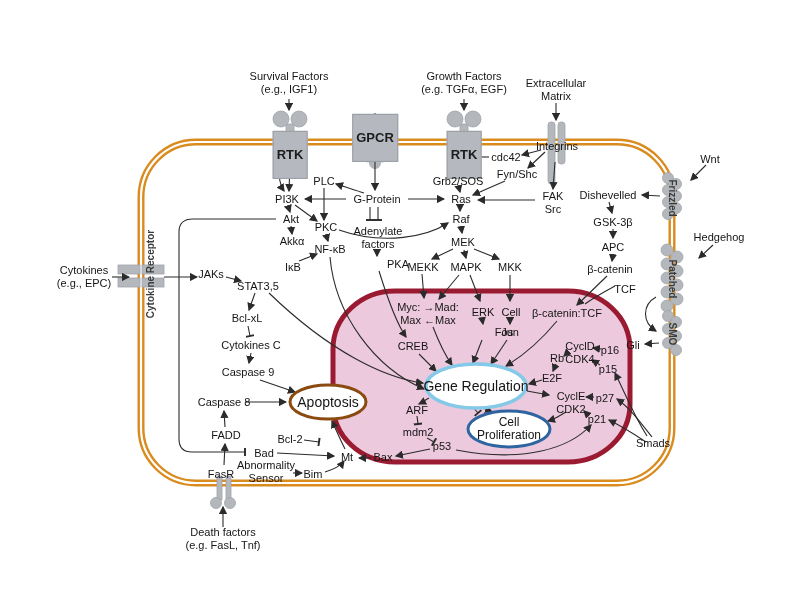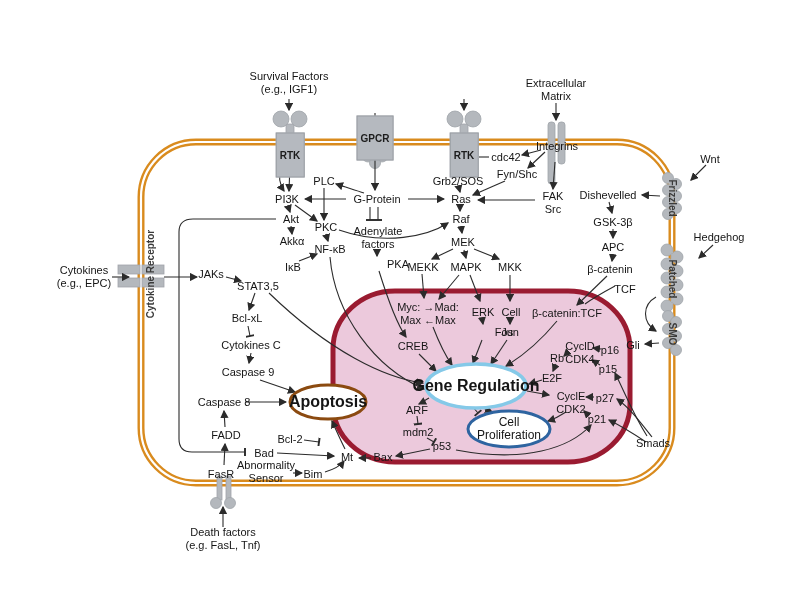--- a/index.html
+++ b/index.html
@@ -2,26 +2,26 @@
 <html><head>
 <meta charset="utf-8">
 <style>
   html,body{margin:0;padding:0;background:#fff;}
   .canvas{position:relative;width:800px;height:600px;background:#ffffff;
           font-family:"Liberation Sans",sans-serif;overflow:hidden;}
   .canvas svg{position:absolute;left:0;top:0;}
   .lbl{position:absolute;transform:translate(-50%,-50%);font-size:11px;line-height:1.15;
        color:#151515;text-align:center;white-space:pre-line;}
   .rbox{position:absolute;transform:translate(-50%,-50%);background:#b5b9bf;border:1px solid #999da3;
-        font-weight:bold;font-size:10px;line-height:1.1;padding:16px 3px;color:#1c1c1c;white-space:nowrap;}
+        font-weight:bold;font-size:13px;line-height:1.1;padding:16px 3px;color:#1c1c1c;white-space:nowrap;}
   .vert{position:absolute;transform:translate(-50%,-50%) rotate(90deg);font-size:10px;font-weight:bold;
         color:#3b3b3b;white-space:nowrap;}
   .vertccw{position:absolute;transform:translate(-50%,-50%) rotate(-90deg);font-size:10px;font-weight:bold;
         color:#3b3b3b;white-space:nowrap;}
-  .big{font-size:16px;font-weight:bold;}
+  .big{font-size:14px;}
   .med{font-size:12px;line-height:1.1;}
 </style>
 </head>
 <body>
 
 <div class="canvas">
 
 <svg width="800" height="600" viewBox="0 0 800 600">
   <defs>
     <marker id="ah" viewBox="0 0 10 10" refX="8.5" refY="5" markerWidth="7.5" markerHeight="7.5" orient="auto-start-reverse">
@@ -217,20 +217,22 @@
     <path d="M456 450 C525 463 570 448 591 425" marker-end="url(#ah)"></path>
   </g>
 
   <ellipse cx="328" cy="402" rx="38" ry="17" fill="#ffffff" stroke="#8B4A10" stroke-width="3"></ellipse>
   <ellipse cx="476" cy="386" rx="50" ry="22" fill="#ffffff" stroke="#85C9E8" stroke-width="3.5"></ellipse>
   <ellipse cx="509" cy="429" rx="41" ry="18" fill="#ffffff" stroke="#2E64A0" stroke-width="3"></ellipse>
 </svg>
 
 <div class="lbl" style="left:289px;top:83px">Survival Factors
 (e.g., IGF1)</div>
+<div class="lbl" style="left:464px;top:83px">Growth Factors
+(e.g. TGFα, EGF)</div>
 <div class="lbl" style="left:556px;top:90px">Extracellular
 Matrix</div>
 <div class="lbl" style="left:710px;top:159px">Wnt</div>
 <div class="lbl" style="left:719px;top:237px">Hedgehog</div>
 <div class="lbl" style="left:84px;top:277px">Cytokines
 (e.g., EPC)</div>
 <div class="lbl" style="left:223px;top:539px">Death factors
 (e.g. FasL, Tnf)</div>
 
 <div class="rbox" style="left:290px;top:155px">RTK</div>

